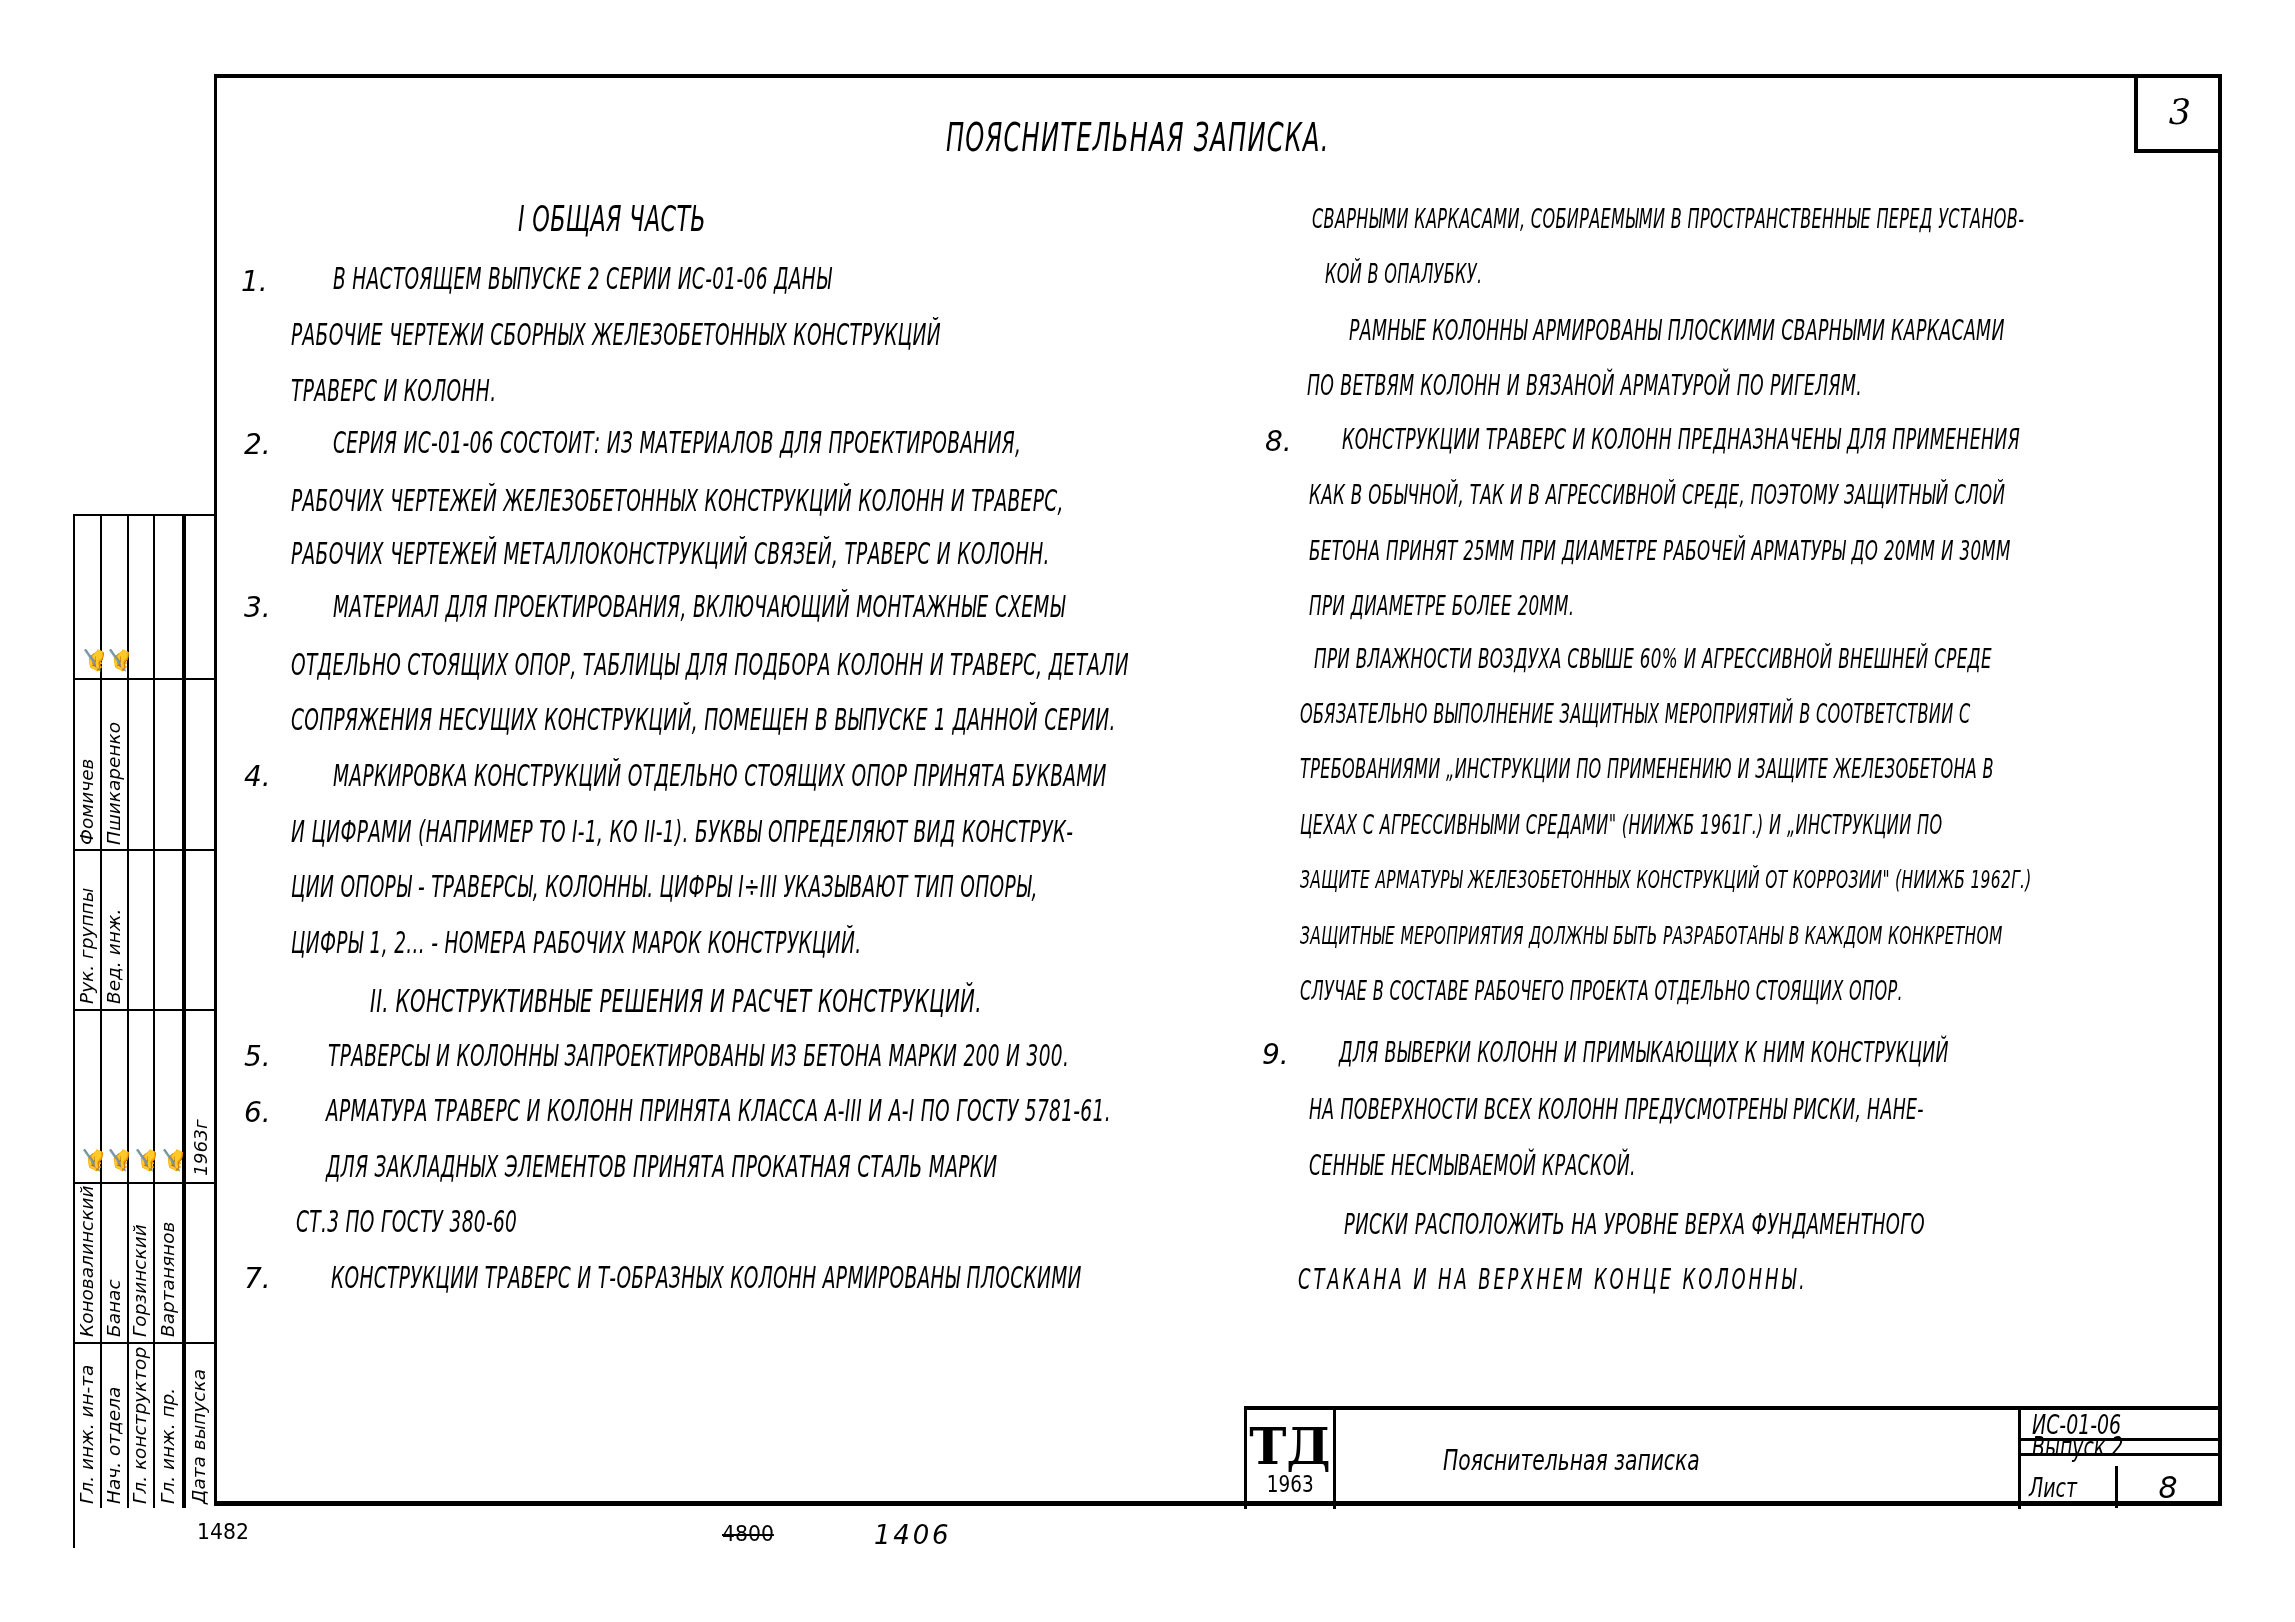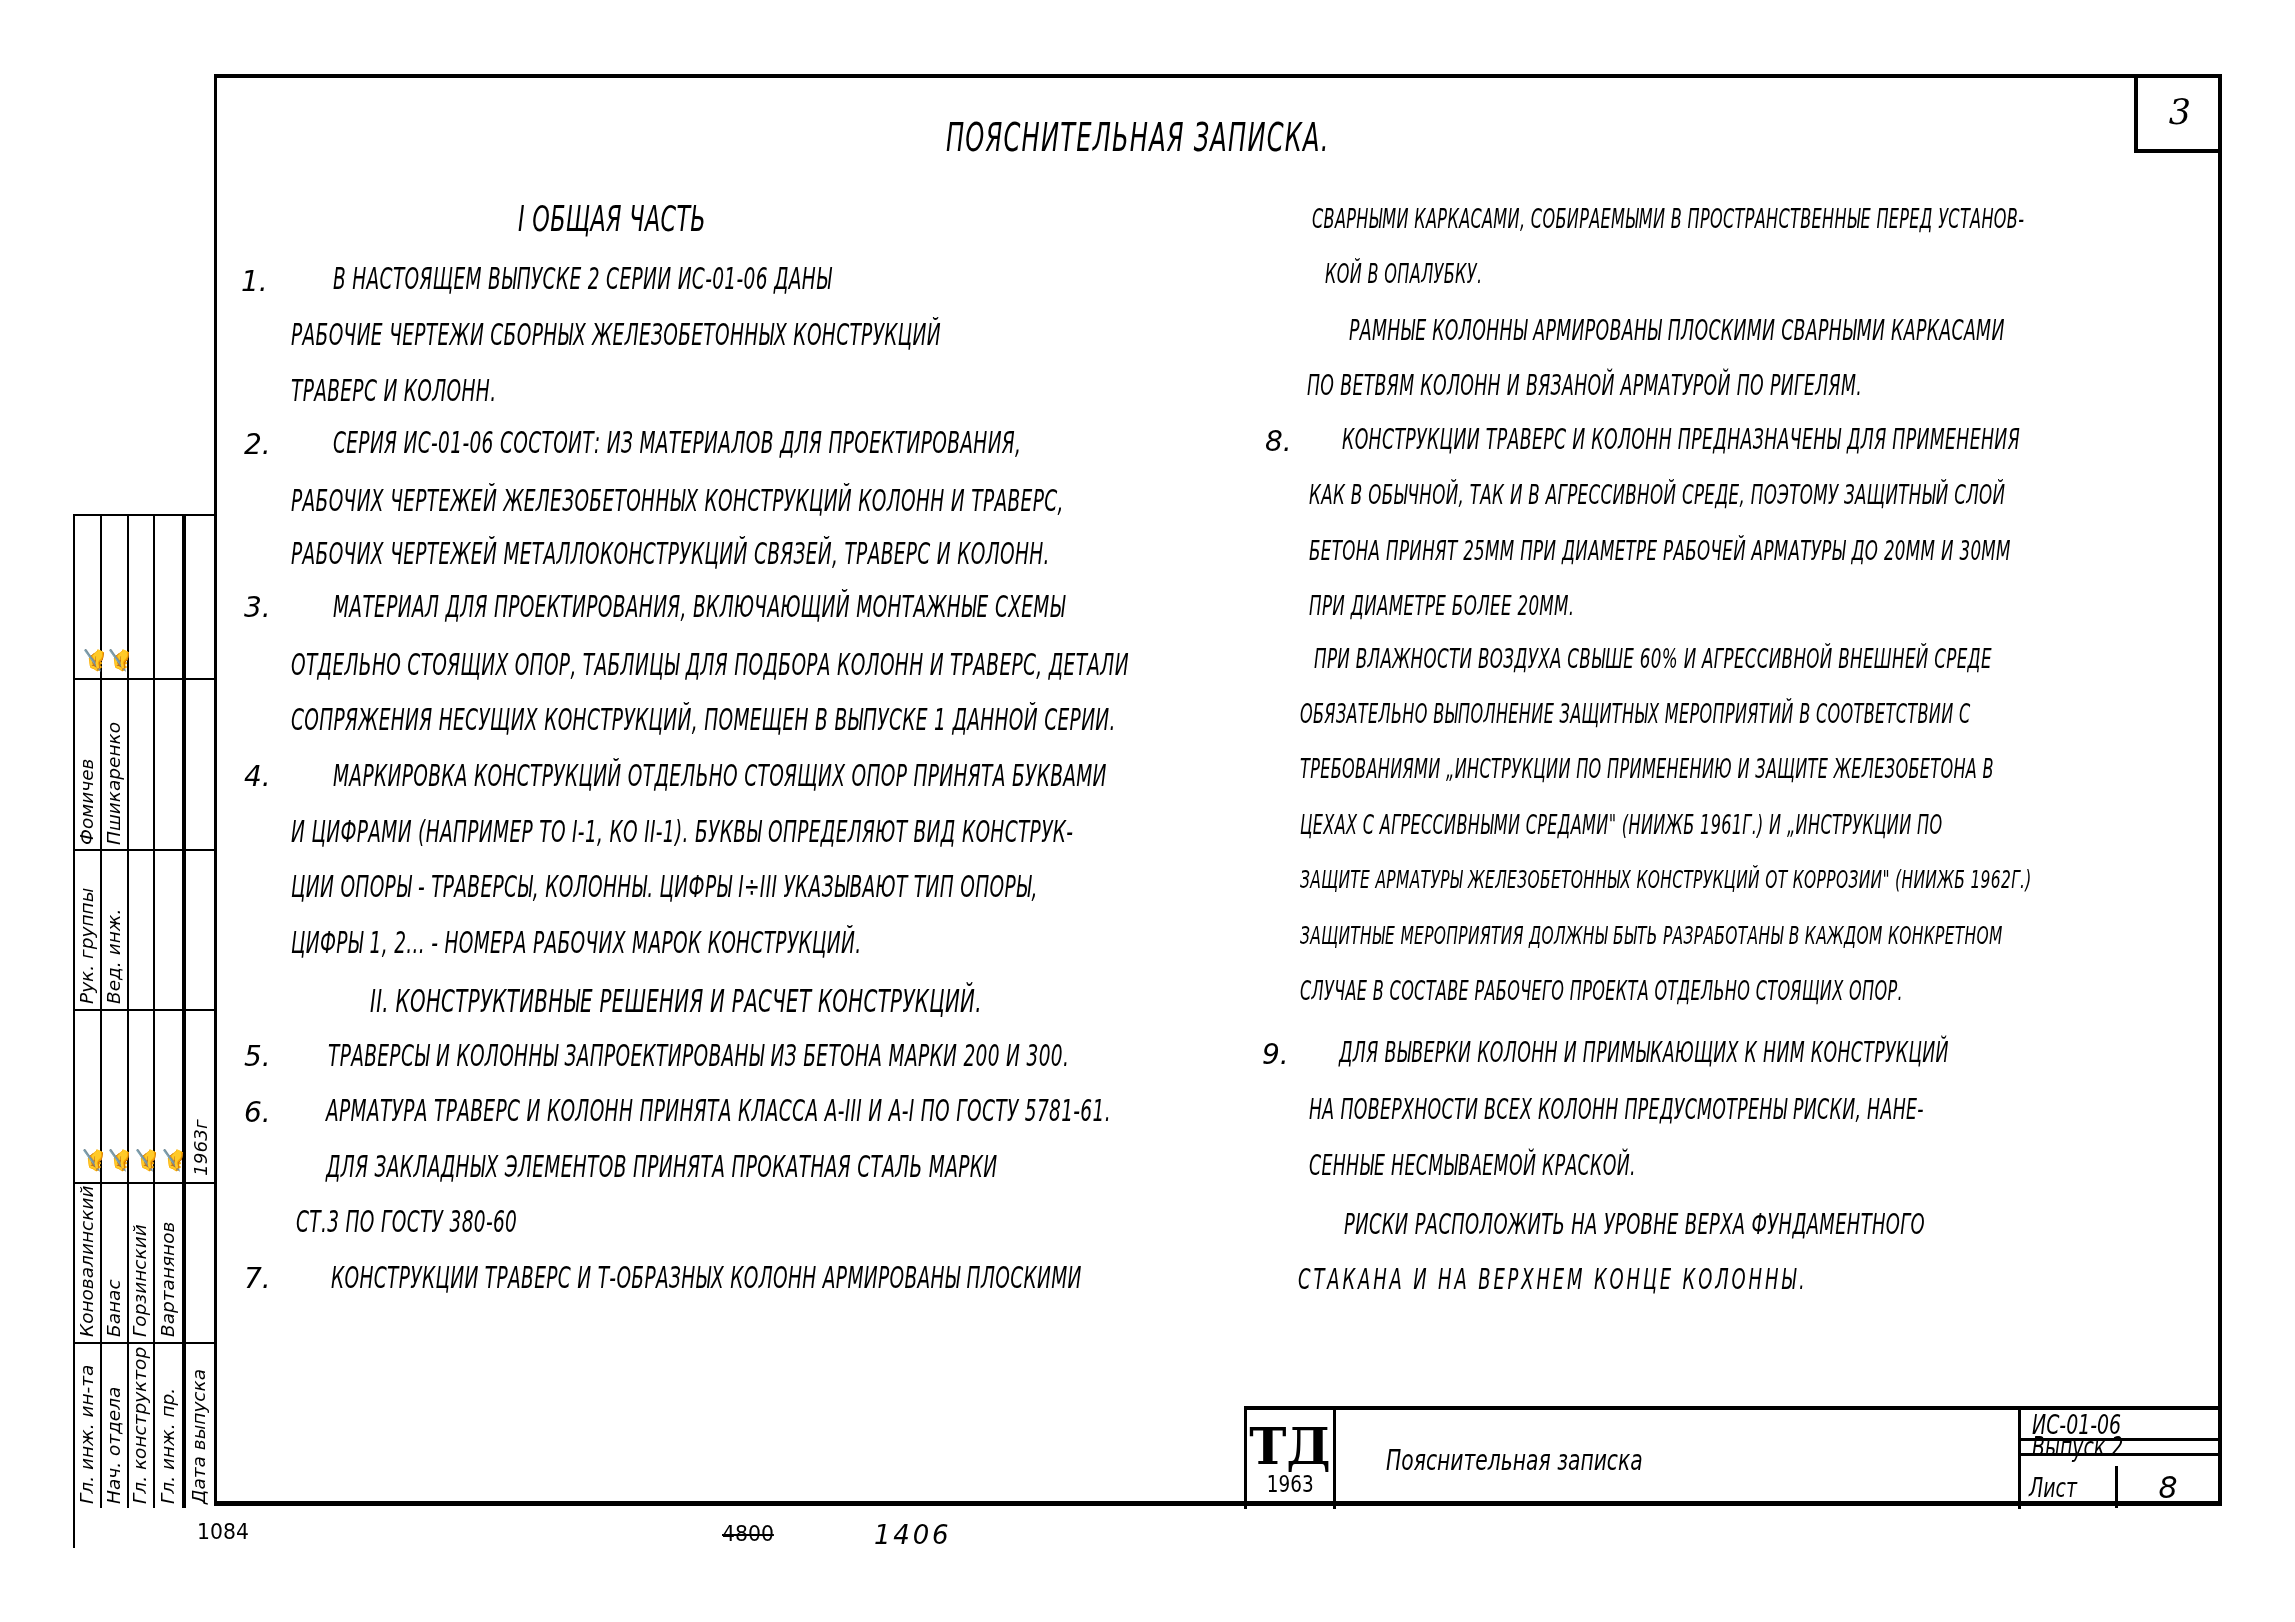--- a/index.html
+++ b/index.html
@@ -22,21 +22,21 @@
                font-family: "DejaVu Serif", serif; font-style: italic; font-size: 35px; }
     
     .tb { position: absolute; left: 1244px; top: 1406px; width: 978px; height: 103px;
           border-top: 4.6px solid #000; border-left: 3.7px solid #000; box-sizing: border-box; }
     .tb-logo { position: absolute; left: 0; top: 0; width: 89px; height: 100%;
                border-right: 3.7px solid #000; box-sizing: border-box;
                display: flex; flex-direction: column; align-items: center; justify-content: center; }
     .tb-logo .mark { font-family: "DejaVu Serif", serif; font-weight: bold; font-size: 50px; line-height: 1; }
     .tb-logo .year { font-family: "DejaVu Sans", sans-serif; font-size: 23px; line-height: 1.1; transform: scaleX(0.8); }
     .tb-name { position: absolute; left: 89px; top: 0; width: 652px; height: 100%;
-               display: flex; align-items: center; padding-left: 50px; box-sizing: border-box; }
+               display: flex; align-items: center; padding-left: 107px; box-sizing: border-box; }
     .tb-right { position: absolute; left: 771px; top: 0; width: 202px; height: 100%;
                 border-left: 3.7px solid #000; box-sizing: border-box; }
     .tb-cell { position: absolute; left: 0; width: 100%; box-sizing: border-box;
                border-bottom: 3.7px solid #000; display: flex; align-items: center; padding-left: 11px; }
     .tb-sheet { position: absolute; left: 0; top: 56px; width: 100%; height: 42px; padding-left: 20px; }
     .tb-sheet .lbl { position: absolute; left: 0; top: 0; width: 97px; height: 100%;
                      border-right: 3.2px solid #000; box-sizing: border-box;
                      display: flex; align-items: center; padding-left: 8.3px; }
     .tb-sheet .val { position: absolute; left: 97px; top: 0; width: 100px; height: 100%;
                      display: flex; align-items: center; justify-content: center; }
@@ -186,16 +186,16 @@
   <div class="rot" style="left:84px; top:823px;">Вартанянов</div>
   <div class="rot" style="left:117px; top:662px;">1963г</div>
 
   <div class="sig" style="left:5.6px; top:657px;">✍</div>
   <div class="sig" style="left:32px; top:657px;">✍</div>
   <div class="sig" style="left:59px; top:657px;">✍</div>
   <div class="sig" style="left:86px; top:657px;">✍</div>
 </div>
 <div class="leftrule"></div>
 
-<div class="margin-num" style="left:197px; top:1520px; font-size:20.4px;">1084</div>
+<div class="margin-num" style="left:197px; top:1520px; font-size:20.4px;">1482</div>
 <div class="margin-num" style="left:722px; top:1522px; font-size:20.4px; text-decoration: line-through;">4800</div>
 <div class="margin-num" style="left:874px; top:1520px; font-size:26px; letter-spacing:2.8px;font-style:italic;">1406</div>
 
 
 </body></html>

